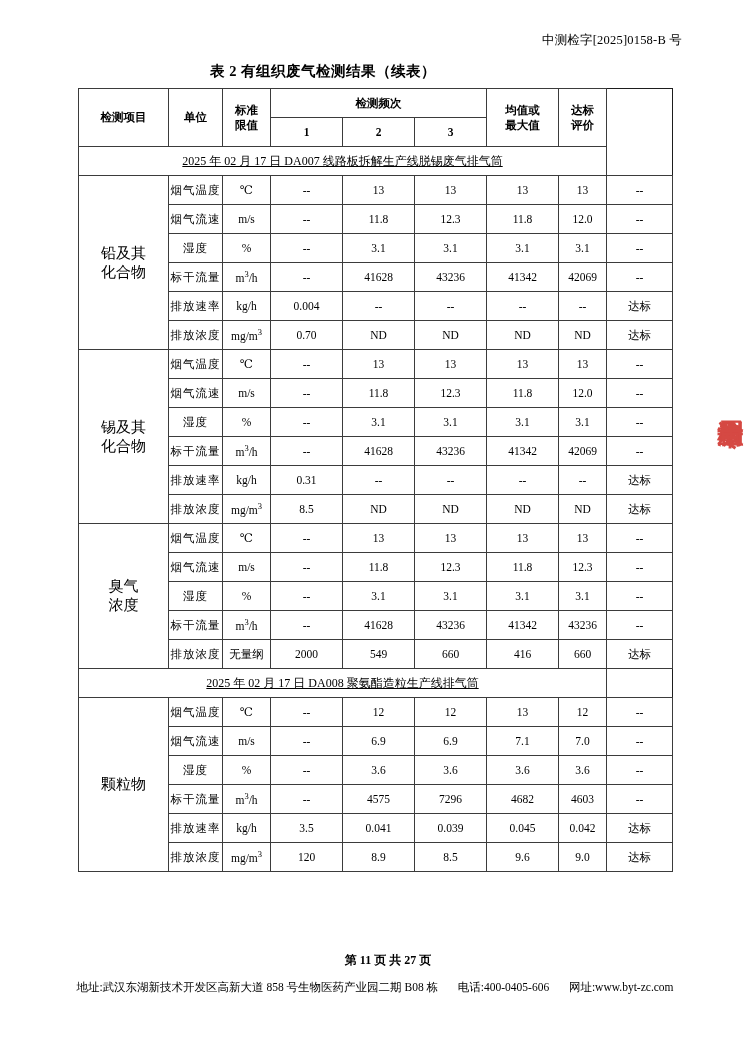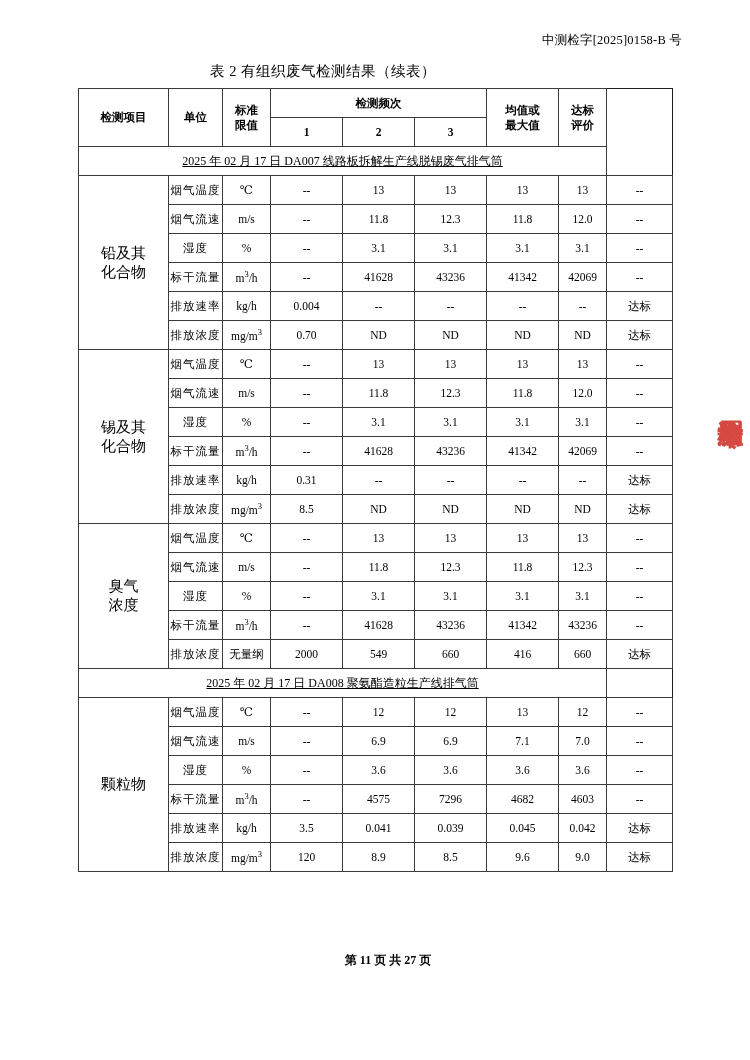--- a/index.html
+++ b/index.html
@@ -30,21 +30,21 @@
     letter-spacing: 0.2px;
     white-space: nowrap;
   }
   .table-title {
     position: absolute;
     top: 62px;
     left: 0;
     width: 646px;
     text-align: center;
     font-size: 14.5px;
-    font-weight: normal;
+    font-weight: bold;
     letter-spacing: 0.5px;
   }
   table.report {
     position: absolute;
     top: 88px;
     left: 78px;
     width: 595px;
     border-collapse: collapse;
     table-layout: fixed;
     font-size: 11.5px;
@@ -426,14 +426,21 @@
           <td>9.0</td>
           <td>达标</td>
         </tr>
       </tbody>
   </table>
 
   <div class="stamp">检测专用章</div>
 
   <div class="page-number">第 11 页 共 27 页</div>
 
+  <div class="footer">
+    <span>地址:武汉东湖新技术开发区高新大道 858 号生物医药产业园二期 B08 栋</span>
+    <span class="sep"></span>
+    <span>电话:400-0405-606</span>
+    <span class="sep"></span>
+    <span>网址:www.byt-zc.com</span>
+  </div>
 
 </div>
 
 </body></html>

